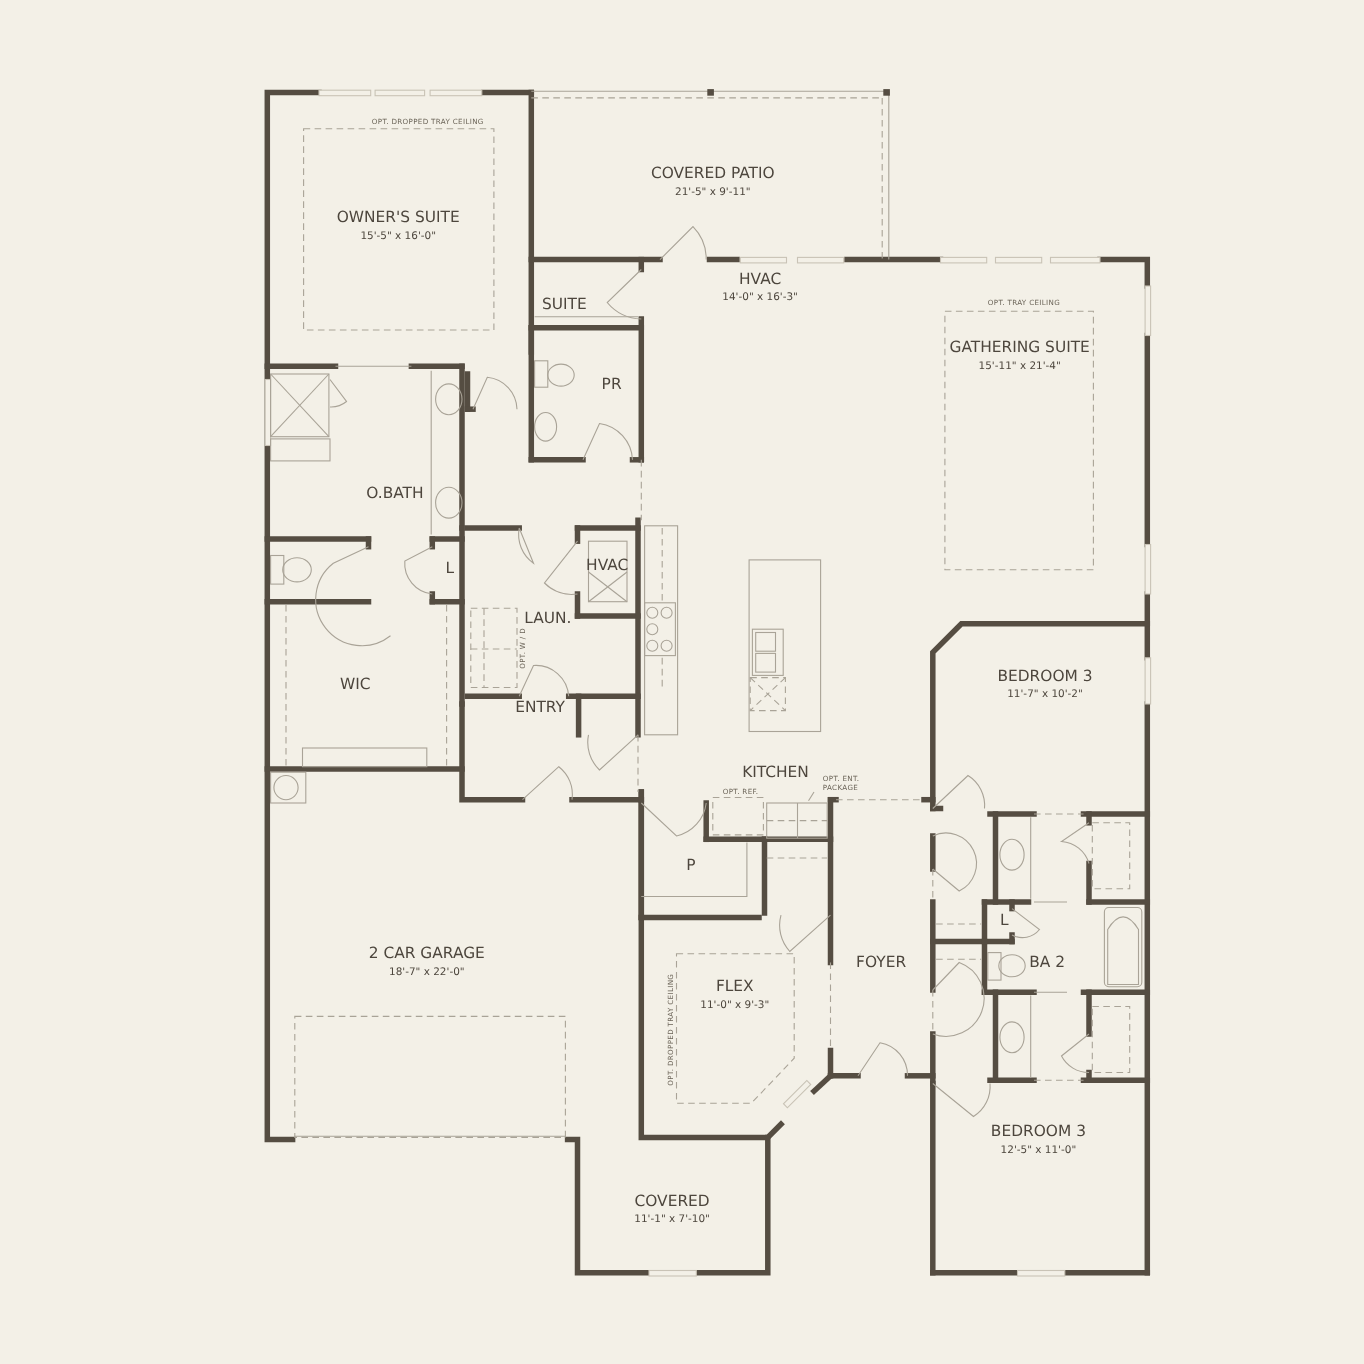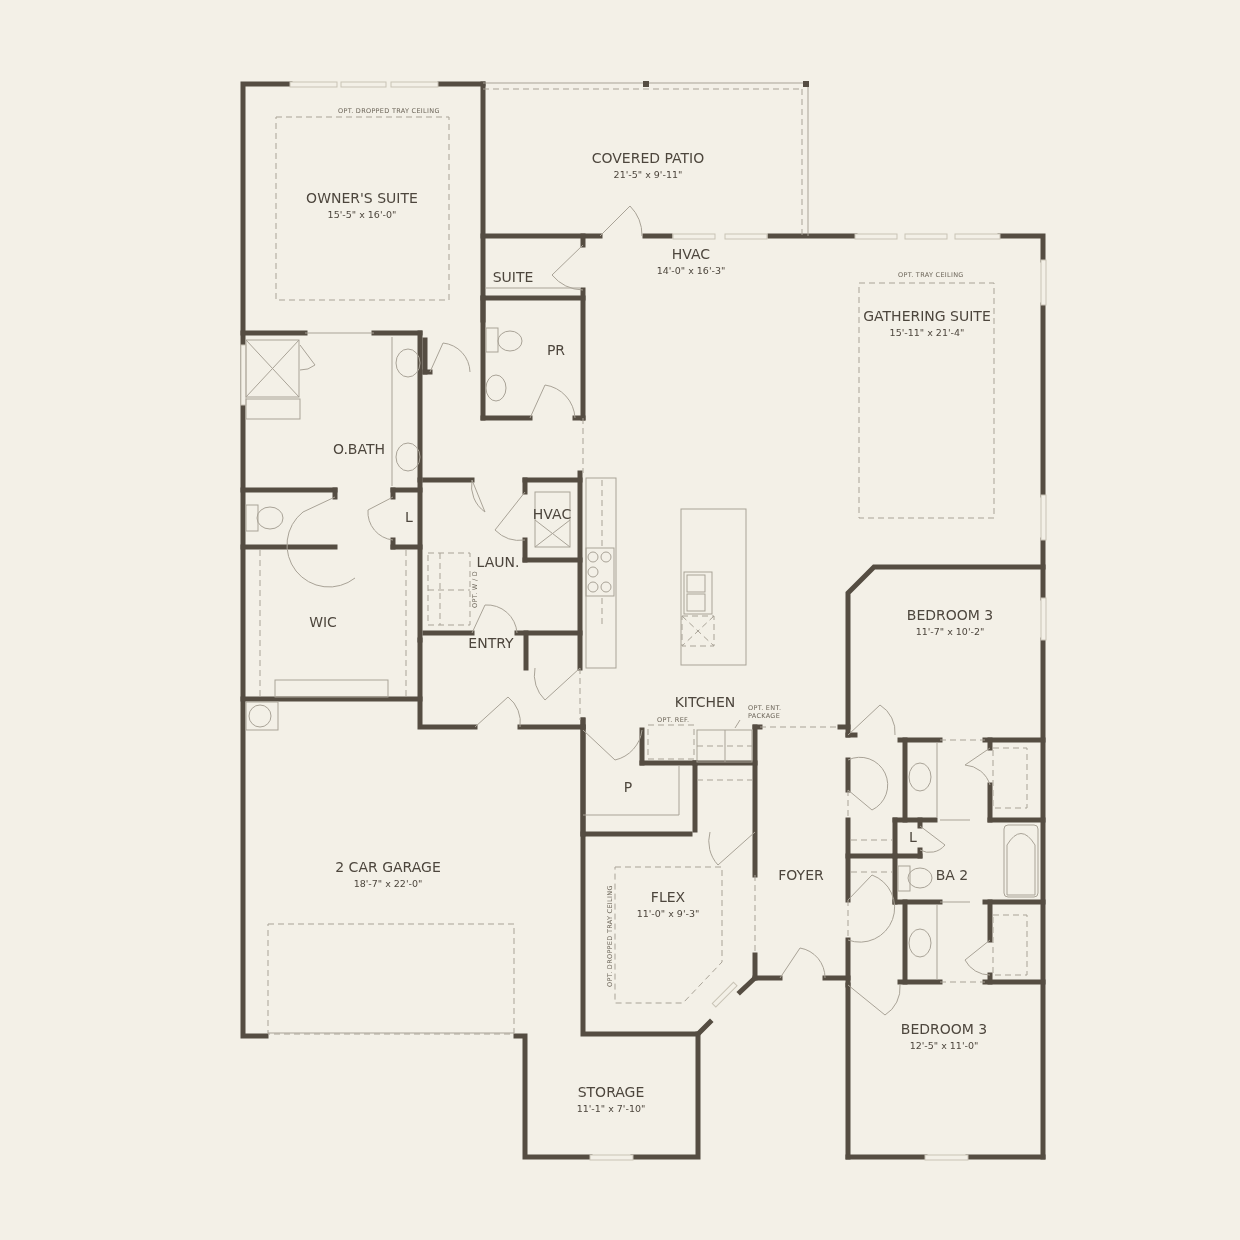--- a/index.html
+++ b/index.html
@@ -338,21 +338,21 @@
   </div>
   <div class="room" style="left:668px;top:889px">
     <div class="room-name">FLEX</div>
     <div class="room-dim">11'-0" x 9'-3"</div>
   </div>
   <div class="room" style="left:944px;top:1021px">
     <div class="room-name">BEDROOM 3</div>
     <div class="room-dim">12'-5" x 11'-0"</div>
   </div>
   <div class="room" style="left:611px;top:1084px">
-    <div class="room-name">STORAGE</div>
+    <div class="room-name">COVERED</div>
     <div class="room-dim">11'-1" x 7'-10"</div>
   </div>
 </div>
 
 <div id="notes">
   <div class="note" style="left:338px;top:107px">OPT.  DROPPED TRAY CEILING</div>
   <div class="note" style="left:898px;top:271px">OPT. TRAY CEILING</div>
   <div class="note vert" style="left:471px;top:608px">OPT. W / D</div>
   <div class="note" style="left:657px;top:716px">OPT. REF.</div>
   <div class="note" style="left:748px;top:704px">OPT. ENT.</div>

